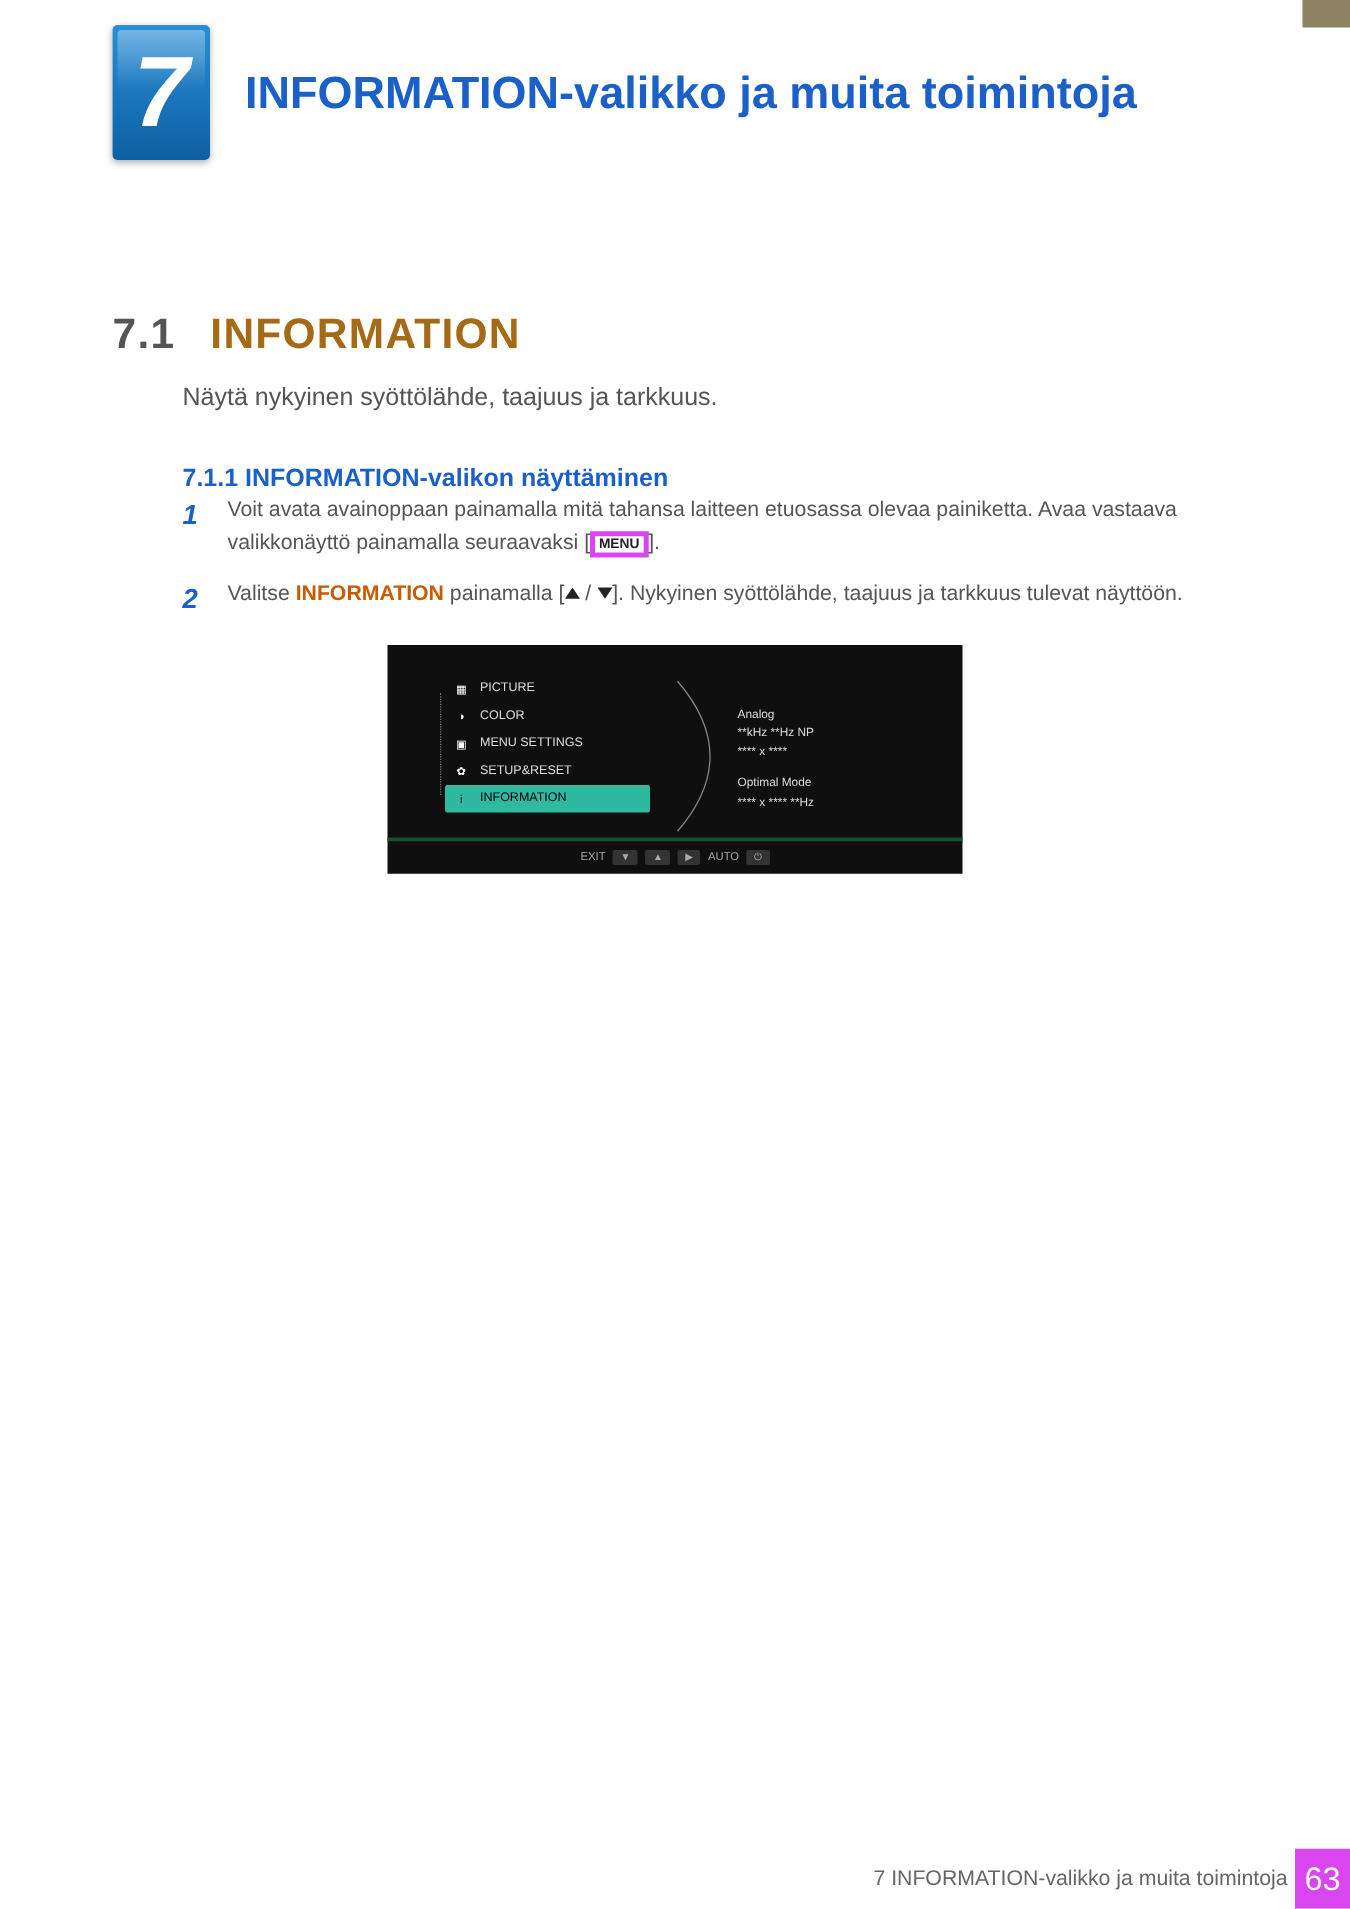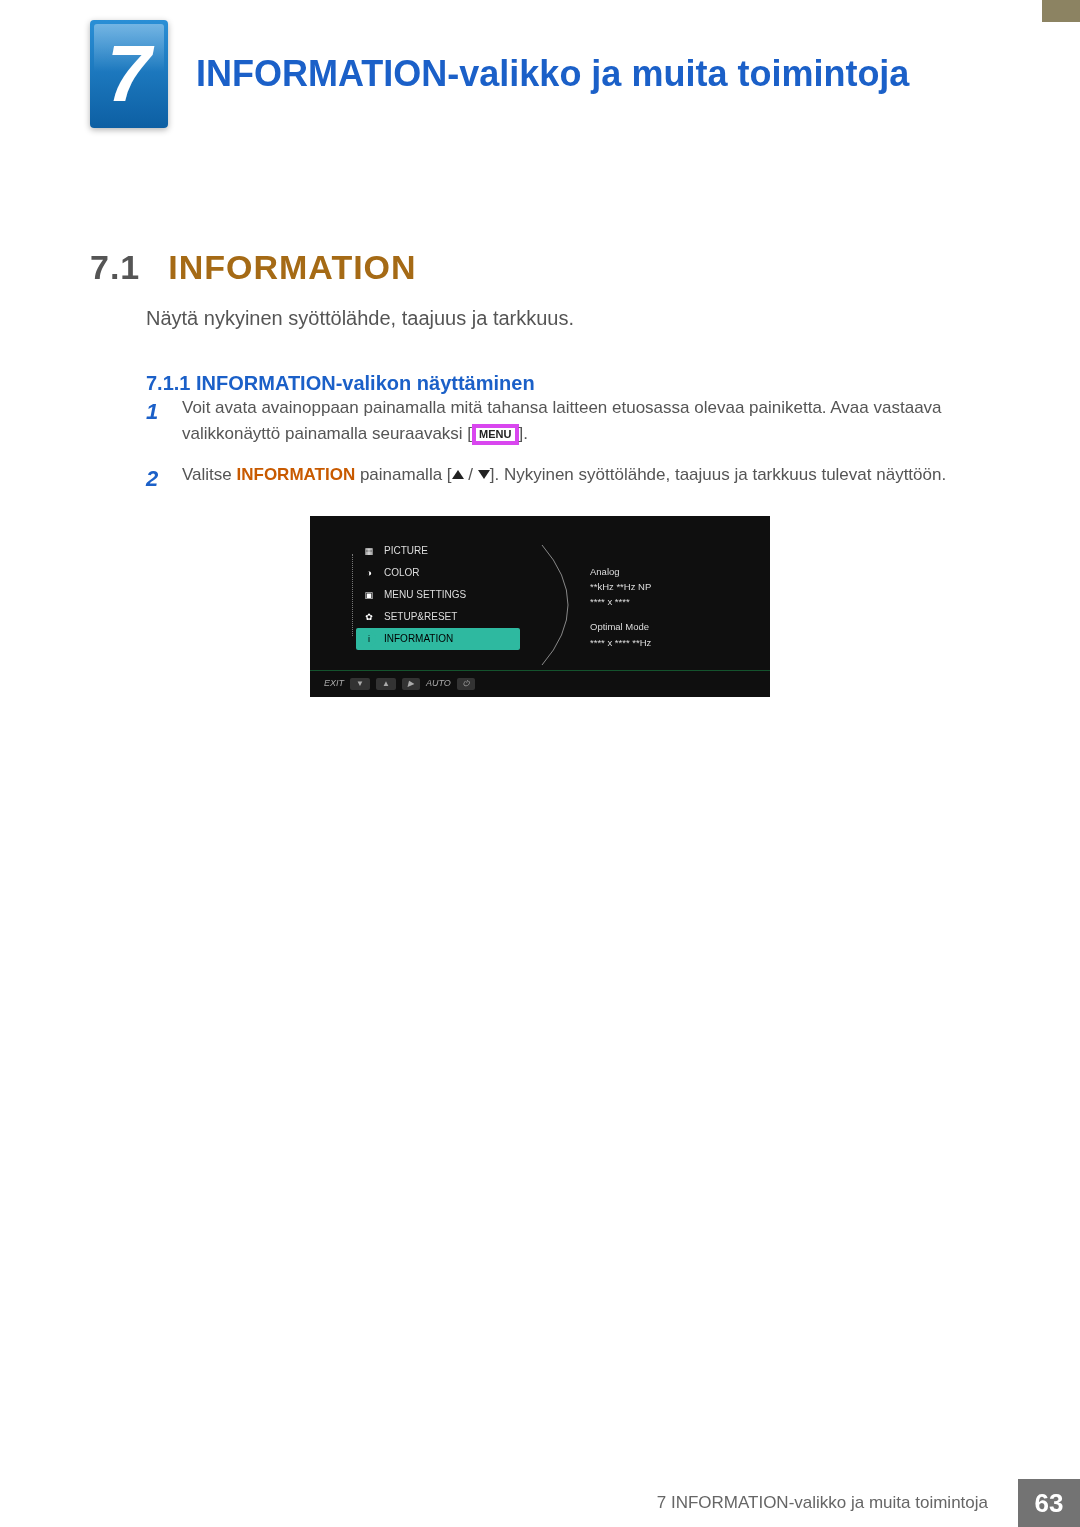--- a/index.html
+++ b/index.html
@@ -147,28 +147,27 @@
     border-radius: 50%;
     color: #000;
   }
   .osd-curve {
     flex: 0 0 30px;
     position: relative;
   }
   .osd-curve svg { position: absolute; top:0; left:0; }
   .osd-info { flex: 1; padding-top: 24px; font-size: 9.5px; line-height: 1.6;}
   .osd-footer {
-    border-top: 1px solid #14532d;
-    display: flex;
-    justify-content: flex-start;
+    border-top: 3px solid #14532d;
+    display: flex;
+    justify-content: center;
     gap: 6px;
     padding: 7px 14px;
     font-size: 9px;
     color: #aaa;
-    font-style: italic;
   }
   .osd-footer .btn {
     background: #333;
     padding: 1px 6px;
     border-radius: 2px;
     font-size: 8px;
   }
   .note {
     display: flex;
     gap: 14px;
@@ -196,30 +195,30 @@
     position: absolute;
     bottom: 0; left: 0; right: 0;
     height: 48px;
     display: flex;
     justify-content: flex-end;
     align-items: stretch;
   }
   .footer-text {
     display: flex;
     align-items: center;
-    padding-right: 30px;
+    padding-right: 6px;
     font-size: 17px;
     color: #666;
   }
   .footer-page {
-    width: 62px;
-    background: #737373;
+    width: 44px;
+    background: #d946ef;
     color: #fff;
     font-size: 26px;
-    font-weight: bold;
+    font-weight: normal;
     display: flex;
     align-items: center;
     justify-content: center;
   }
   .tri-up, .tri-down {
     display: inline-block;
     width: 0; height: 0;
     border-left: 6px solid transparent;
     border-right: 6px solid transparent;
     vertical-align: 1px;

